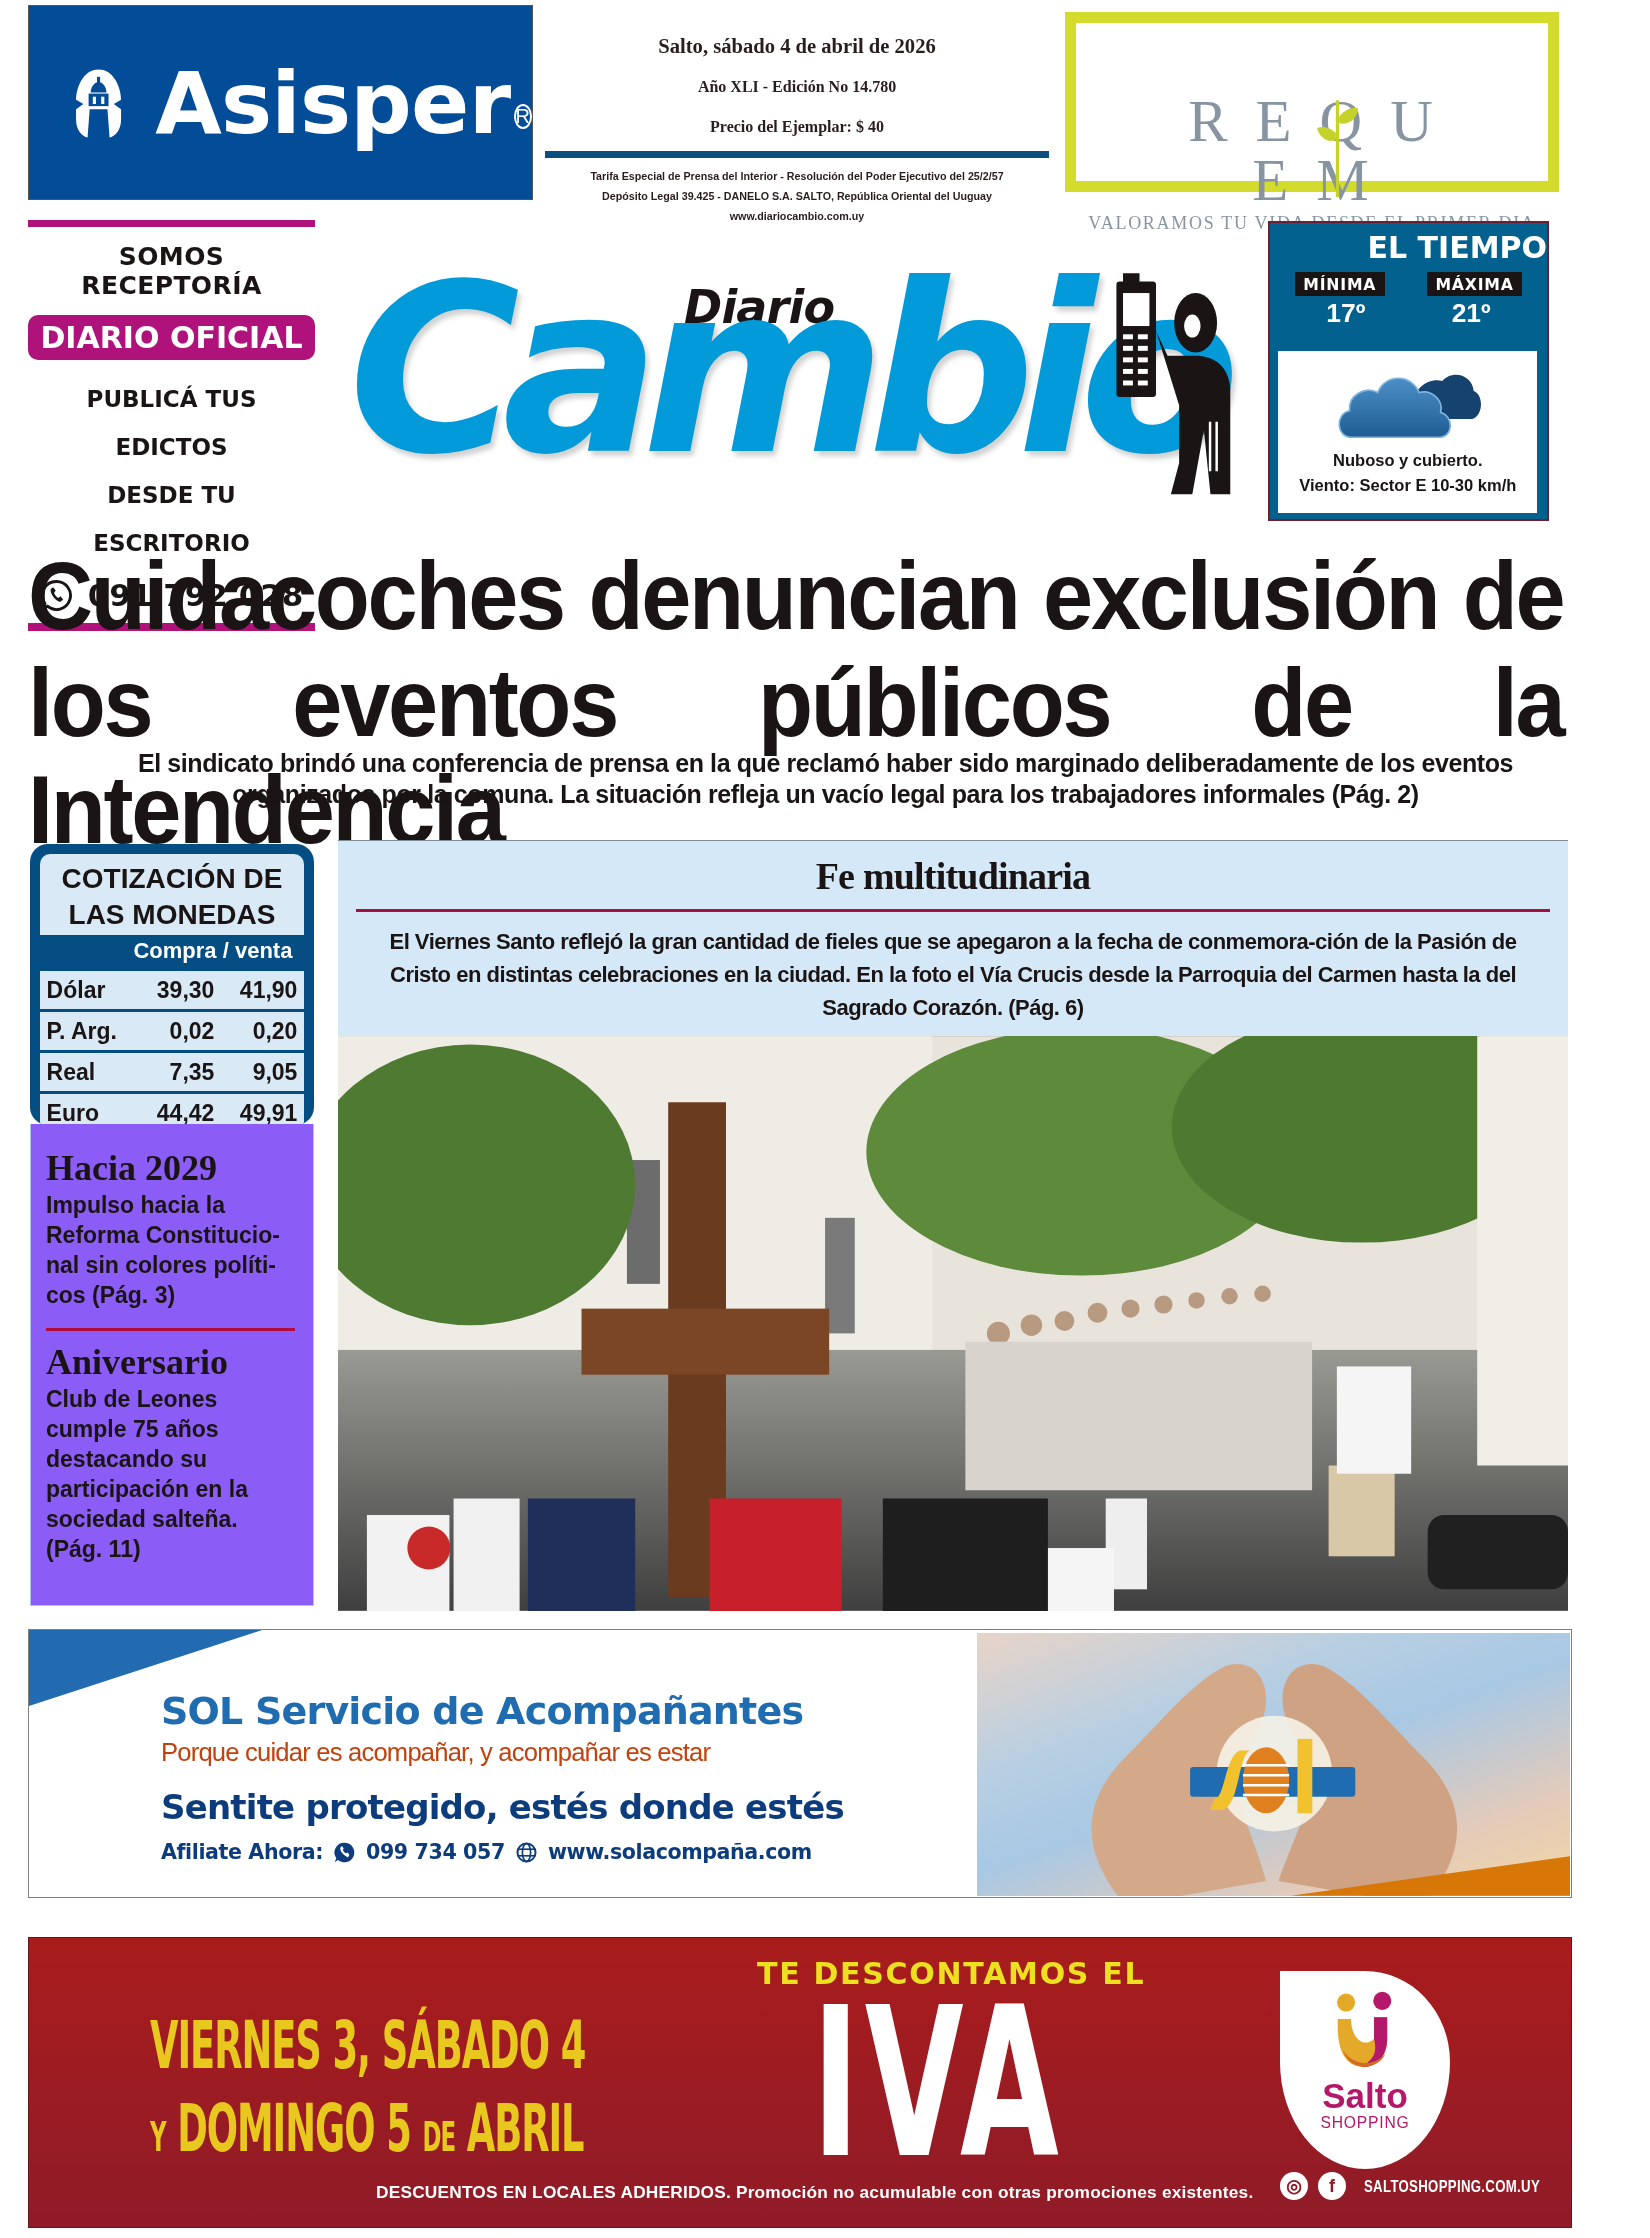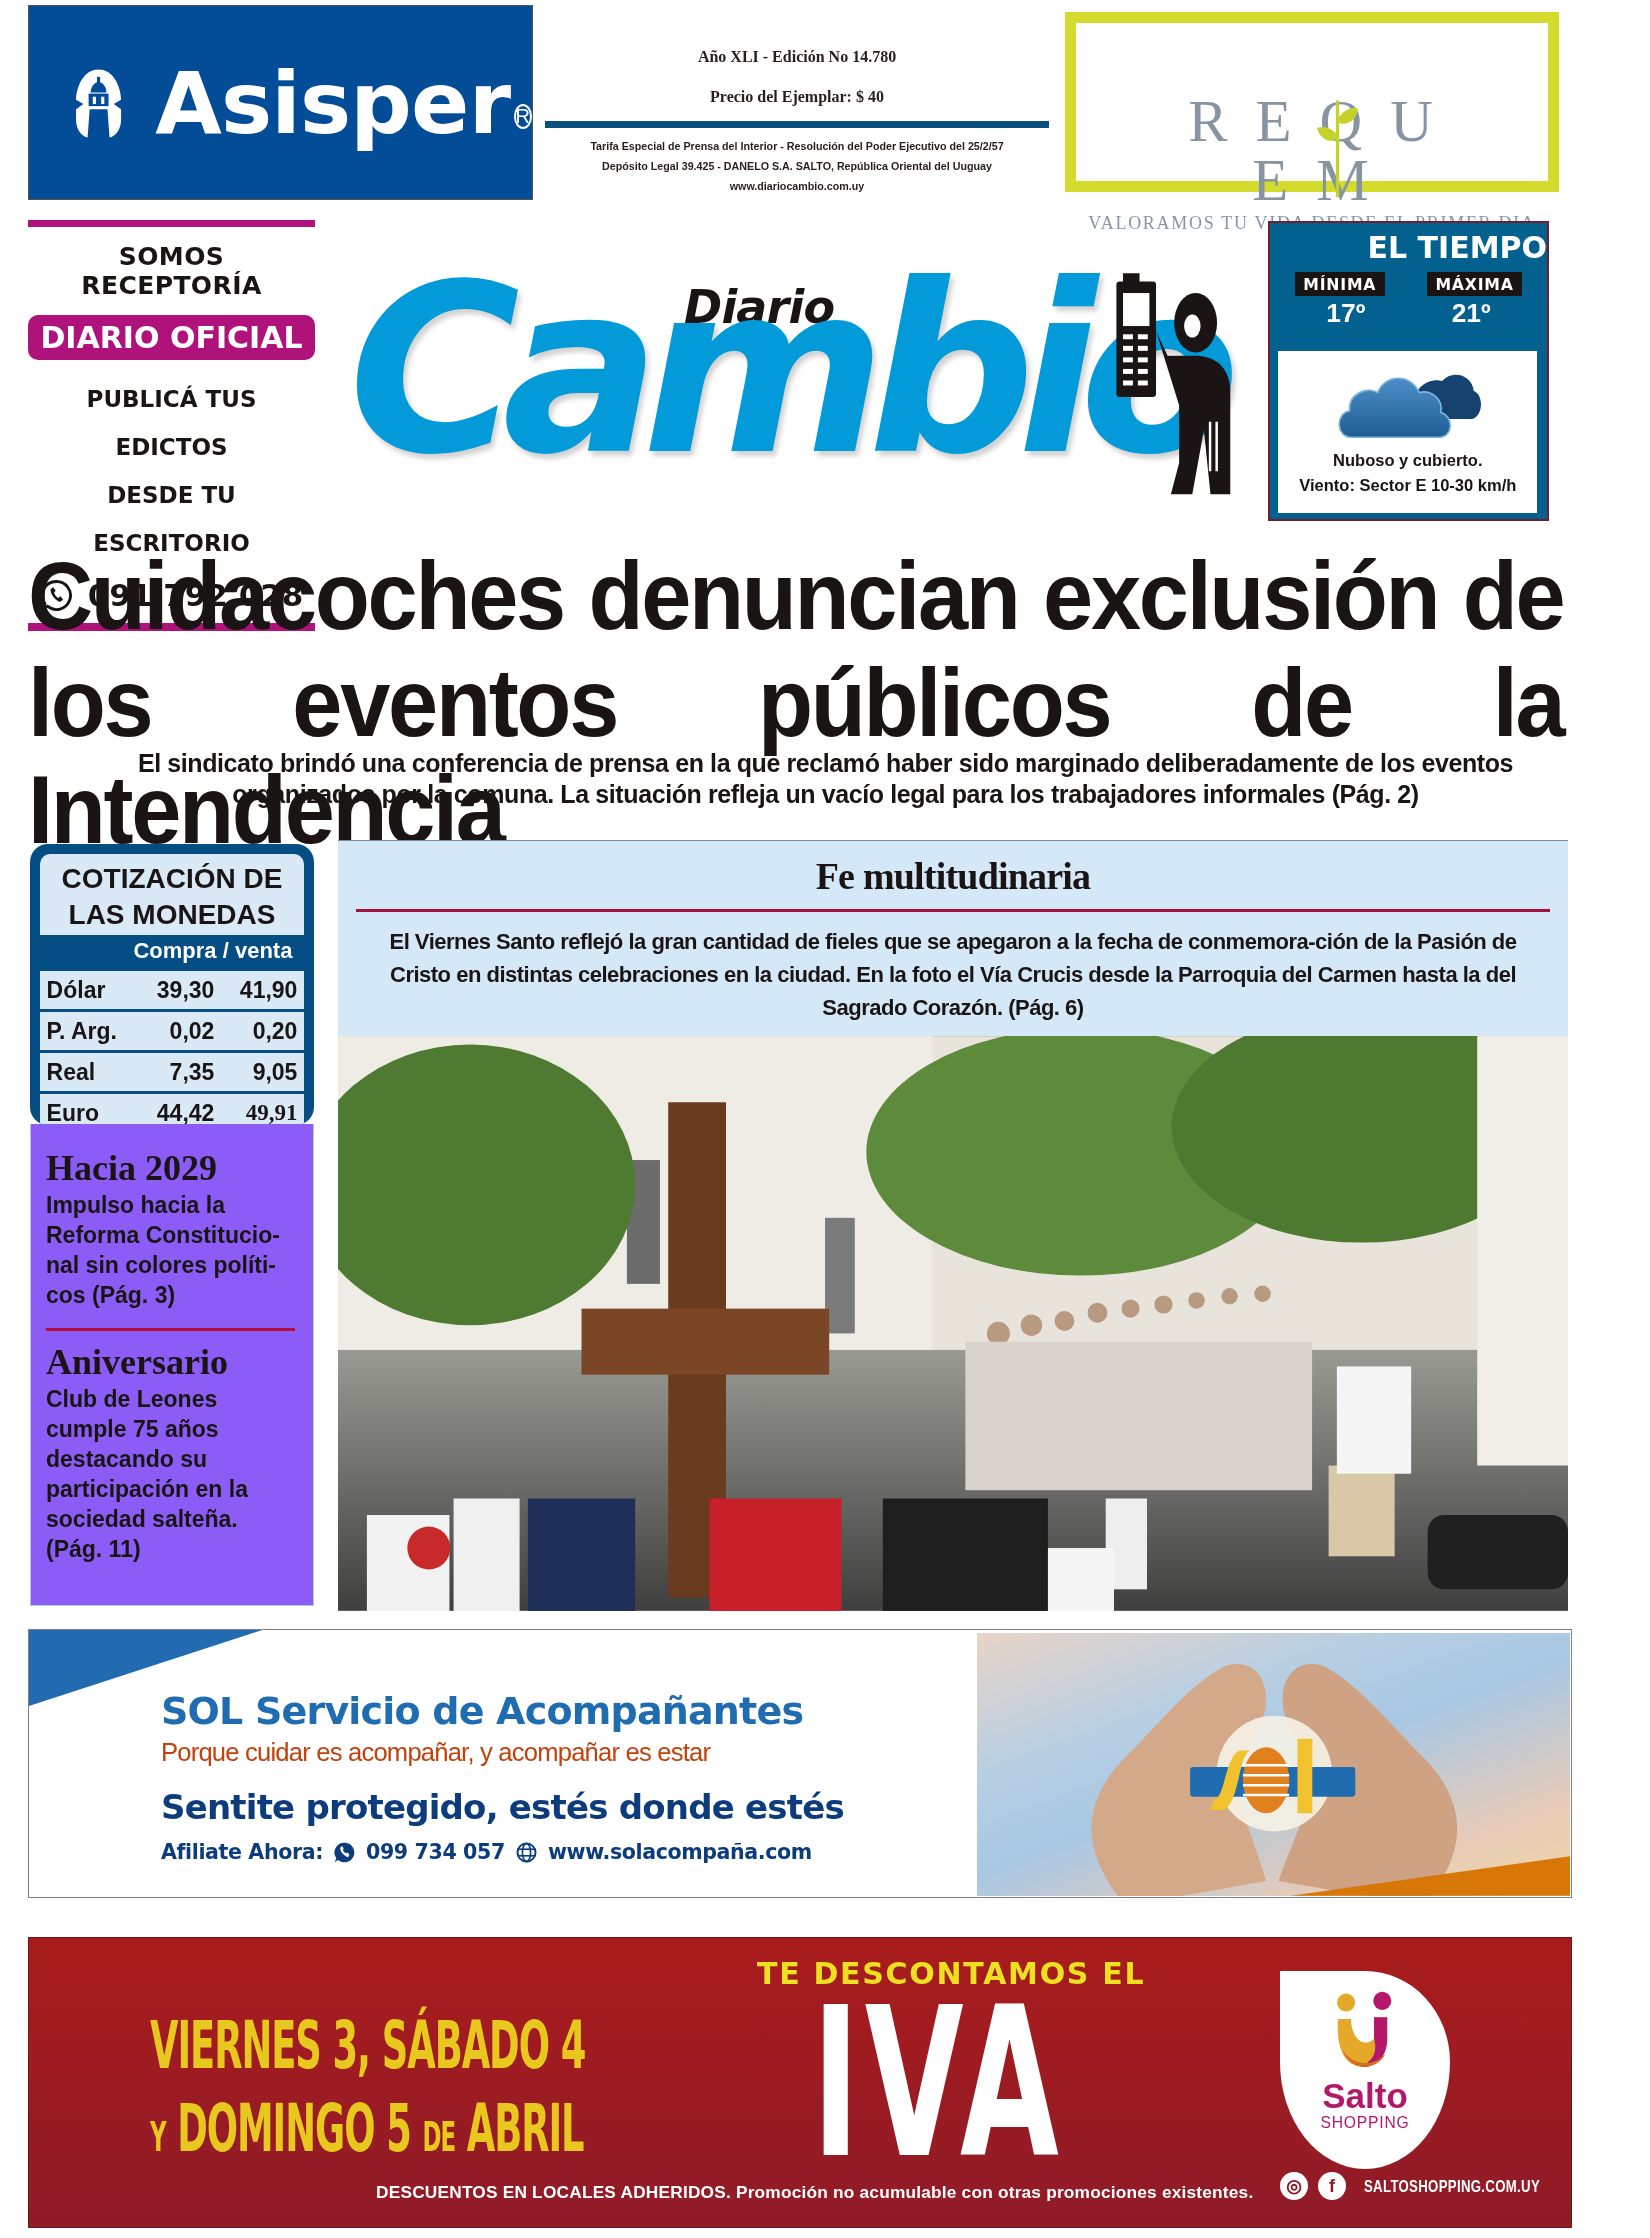--- a/index.html
+++ b/index.html
@@ -54,21 +54,21 @@
   .subhead { left: 33px; top: 748px; width: 1585px; font-weight: bold; font-size: 25px; line-height: 31px; color: #1a1414; text-align: center; letter-spacing: -0.4px; }
 
   
   .currency { left: 30px; top: 844px; width: 284px; height: 281px; background: #044e83; border-radius: 18px; padding: 10px; }
   .currency .inner-top { background: #d9eaf6; border-radius: 10px 10px 0 0; height: 81px; text-align: center; font-weight: bold; font-size: 28px; line-height: 36px; padding-top: 6.6px; transform-origin: center; }
   .currency .sub { color: #fff; font-weight: bold; font-size: 22px; text-align: right; padding: 3.3px 11.6px 5px 0; height: 33px; }
   .currency table { width: 100%; border-collapse: separate; border-spacing: 0 3.3px; background: #044e83; }
   .currency td { background: #d9eaf6; font-weight: bold; font-size: 23px; height: 38px; padding: 0 6.6px; color: #1a1414; }
   .currency td.v { text-align: right; }
   .currency tr:last-child td:first-child { border-bottom-left-radius: 10px; }
-  .currency tr:last-child td:last-child { border-bottom-right-radius: 10px; font-family: Liberation Serif, serif; }
+  .currency tr:last-child td:last-child { border-bottom-right-radius: 10px; }
 
   
   .briefs { left: 30px; top: 1124px; width: 284px; height: 482px; background: #8b5cf6; border: 1.7px solid #a9cbe5; border-top: none; padding: 0 15px; }
   .briefs h3 { font-family: "Liberation Serif", serif; font-weight: bold; font-size: 36px; line-height: 43px; margin-top: 23px; color: #1a1414; }
   .briefs p { font-weight: bold; font-size: 23px; line-height: 30px; color: #1a1414; }
   .briefs .sep { height: 2.5px; background: #b20c3d; margin: 18px 3.3px 10px 0; }
 
   
   .feature { left: 338px; top: 840px; width: 1230px; height: 769px; background: #d5e8f7; border-top: 1.7px solid #7c8a92; }
   .feature h2 { font-family: "Liberation Serif", serif; font-weight: bold; font-size: 38px; text-align: center; margin-top: 11.6px; letter-spacing: -0.8px; line-height: 46px; }
@@ -110,20 +110,21 @@
     <path d="M30 48 C30 36 38 28 45 28 C52 28 60 36 60 48 Z" fill="#034c98"></path>
     <rect x="26" y="50" width="38" height="24" fill="#034c98"></rect>
     <rect x="34" y="56" width="6" height="14" fill="#fff"></rect>
     <rect x="50" y="56" width="6" height="14" fill="#fff"></rect>
   </svg>
   <span class="word">Asisper</span>
   <span class="reg">R</span>
 </div>
 
 <div class="abs masthead-info">
+  <div class="l1">Salto, sábado 4 de abril de 2026</div>
   <div class="l2">Año XLI - Edición No 14.780</div>
   <div class="l2">Precio del Ejemplar: $ 40</div>
   <div class="rule"></div>
   <div class="small">Tarifa Especial de Prensa del Interior - Resolución del Poder Ejecutivo del 25/2/57</div>
   <div class="small">Depósito Legal 39.425 - DANELO S.A. SALTO, República Oriental del Uuguay</div>
   <div class="small">www.diariocambio.com.uy</div>
 </div>
 
 <div class="abs requiem">
   <div class="name">

